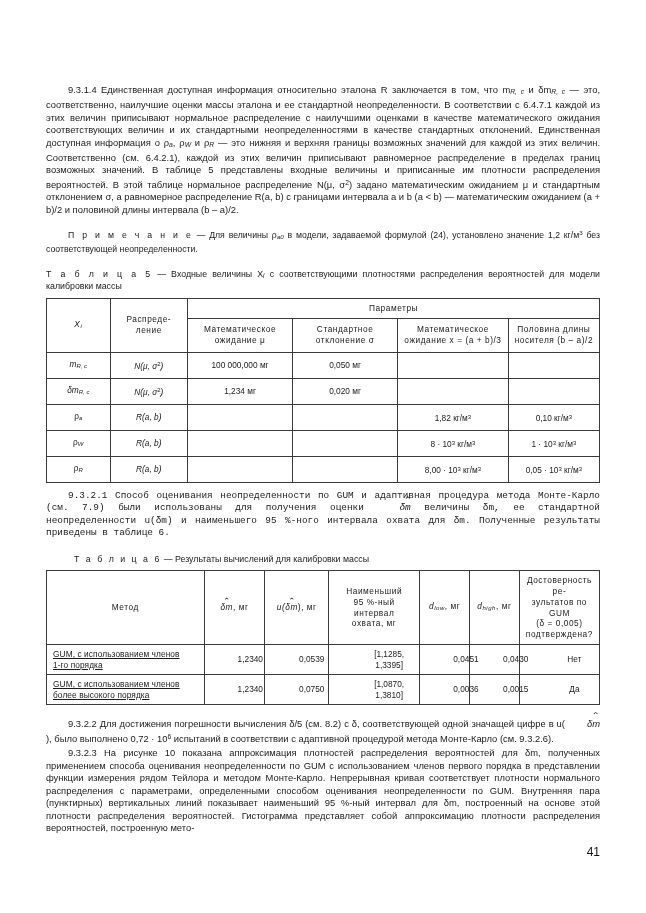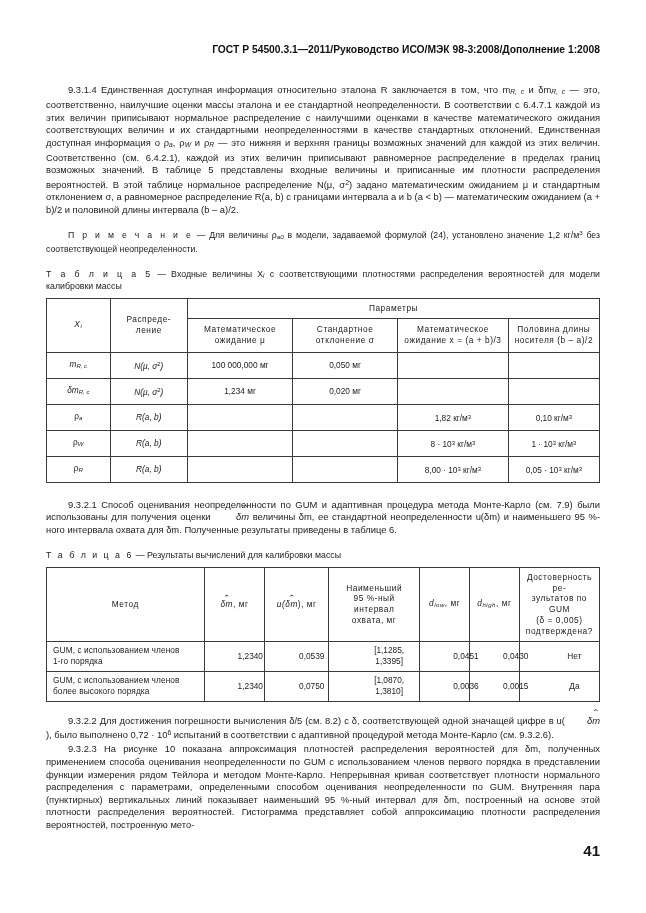--- a/index.html
+++ b/index.html
@@ -94,21 +94,21 @@
     text-align: center;
     vertical-align: middle;
     font-weight: normal;
     line-height: 10.8px;
   }
   table.gost thead td, table.gost thead th {
     letter-spacing: 0.55px;
     padding: 4px 2px;
   }
   table.gost .tall { height: 34px; padding-left: 40px; }
-  table.gost .lcell { text-align: left; padding-left: 6px; letter-spacing: 0.1px; }
+  table.gost .lcell { text-align: left; padding-left: 6px; letter-spacing: 0.1px; text-decoration: underline; }
   table.t5 td { height: 19px; }
   table.t5 thead td { height: auto; }
   table.t6 td { height: 18px; padding-left: 33px; }
   i, em { font-style: italic; }
   sub {
     font-size: 0.72em;
     vertical-align: -0.22em;
     font-style: italic;
   }
   sup {
@@ -126,33 +126,32 @@
     top: -0.72em;
     transform: translateX(-50%) scaleX(1.25);
     font-size: 0.85em;
     font-style: normal;
     line-height: 1;
   }
   .footer-pg {
     position: absolute;
     right: 46px;
     bottom: 54px;
-    font-size: 15px;
-    font-weight: bold;
+    font-size: 12px;
+    font-weight: normal;
     color: #151515;
     text-align: center;
   }
   .nowrap { white-space: nowrap; }
 </style>
 </head>
 <body>
 
 <div class="page">
 
-  <div class="header">ГОСТ Р 54500.3.1—2011/Руководство ИСО/МЭК 98-3:2008/Дополнение 1:2008</div>
 
   <div class="content">
 
     <p class="body"><span>9.3.1.4 Единственная доступная информация относительно эталона R заключается в том, что m</span><sub>R, c</sub><span> и δm</span><sub>R, c</sub><span> — это, соответственно, наилучшие оценки массы эталона и ее стандартной неопределенности. В соответствии с 6.4.7.1 каждой из этих величин приписывают нормальное распределение с наилучшими оценками в качестве математического ожидания соответствующих величин и их стандартными неопределенностями в качестве стандартных отклонений. Единственная доступная информация о ρ</span><sub>a</sub><span>, ρ</span><sub>W</sub><span> и ρ</span><sub>R</sub><span> — это нижняя и верхняя границы возможных значений для каждой из этих величин. Соответственно (см. 6.4.2.1), каждой из этих величин приписывают равномерное распределение в пределах границ возможных значений. В таблице 5 представлены входные величины и приписанные им плотности распределения вероятностей. В этой таблице нормальное распределение N(μ, σ</span><sup>2</sup><span>)  задано математическим ожиданием μ и стандартным отклонением σ, а равномерное распределение R(a, b) с границами интервала a  и b (a &lt; b) — математическим ожиданием (a + b)/2 и половиной длины интервала (b – a)/2.</span></p>
 
     <p class="note"><span class="spaced">П р и м е ч а н и е</span><span> — Для величины ρ</span><sub>a0</sub><span>  в модели, задаваемой формулой (24), установлено значение 1,2 кг/м</span><sup>3</sup><span> без соответствующей неопределенности.</span></p>
 
     <div class="tcap"><span class="lead">Т а б л и ц а  5</span><span> — Входные величины X</span><sub>i</sub><span>  с соответствующими плотностями распределения вероятностей для модели калибровки массы</span></div>
 
     <table class="gost t5">
@@ -215,23 +214,23 @@
           <td><i>R(a, b)</i></td>
           <td></td>
           <td></td>
           <td><span class="nowrap"><span>8,00 · 10</span><sup>3</sup><span> кг/м</span><sup>3</sup></span></td>
           <td><span class="nowrap"><span>0,05 · 10</span><sup>3</sup><span> кг/м</span><sup>3</sup></span></td>
         </tr>
       </tbody>
     </table>
 
 
-    <p class="body" style="margin-top:16px;"><span>9.3.2.1 Способ оценивания неопределенности по GUM и адаптивная процедура метода Монте-Карло (см. 7.9) были использованы для получения оценки </span><i class="hat">δm</i><span>  величины δm, ее стандартной неопределенности u(δm) и наименьшего 95 %-ного интервала охвата для δm. Полученные результаты приведены в таблице 6.</span></p>
-
-    <div class="tcap" style="margin-top:14px;"><span class="lead">Т а б л и ц а  6</span><span> — Результаты вычислений для калибровки массы</span></div>
+    <p class="body" style="margin-top:7px;font-family:Liberation Mono, monospace;"><span>9.3.2.1 Способ оценивания неопределенности по GUM и адаптивная процедура метода Монте-Карло (см. 7.9) были использованы для получения оценки </span><i class="hat">δm</i><span>  величины δm, ее стандартной неопределенности u(δm) и наименьшего 95 %-ного интервала охвата для δm. Полученные результаты приведены в таблице 6.</span></p>
+
+    <div class="tcap" style="margin-top:14px;margin-left:28px;"><span class="lead">Т а б л и ц а  6</span><span> — Результаты вычислений для калибровки массы</span></div>
 
     <table class="gost t6">
       <colgroup>
         <col style="width:28.5%">
         <col style="width:11.0%">
         <col style="width:11.5%">
         <col style="width:16.5%">
         <col style="width:9.0%">
         <col style="width:9.0%">
         <col style="width:14.5%">

